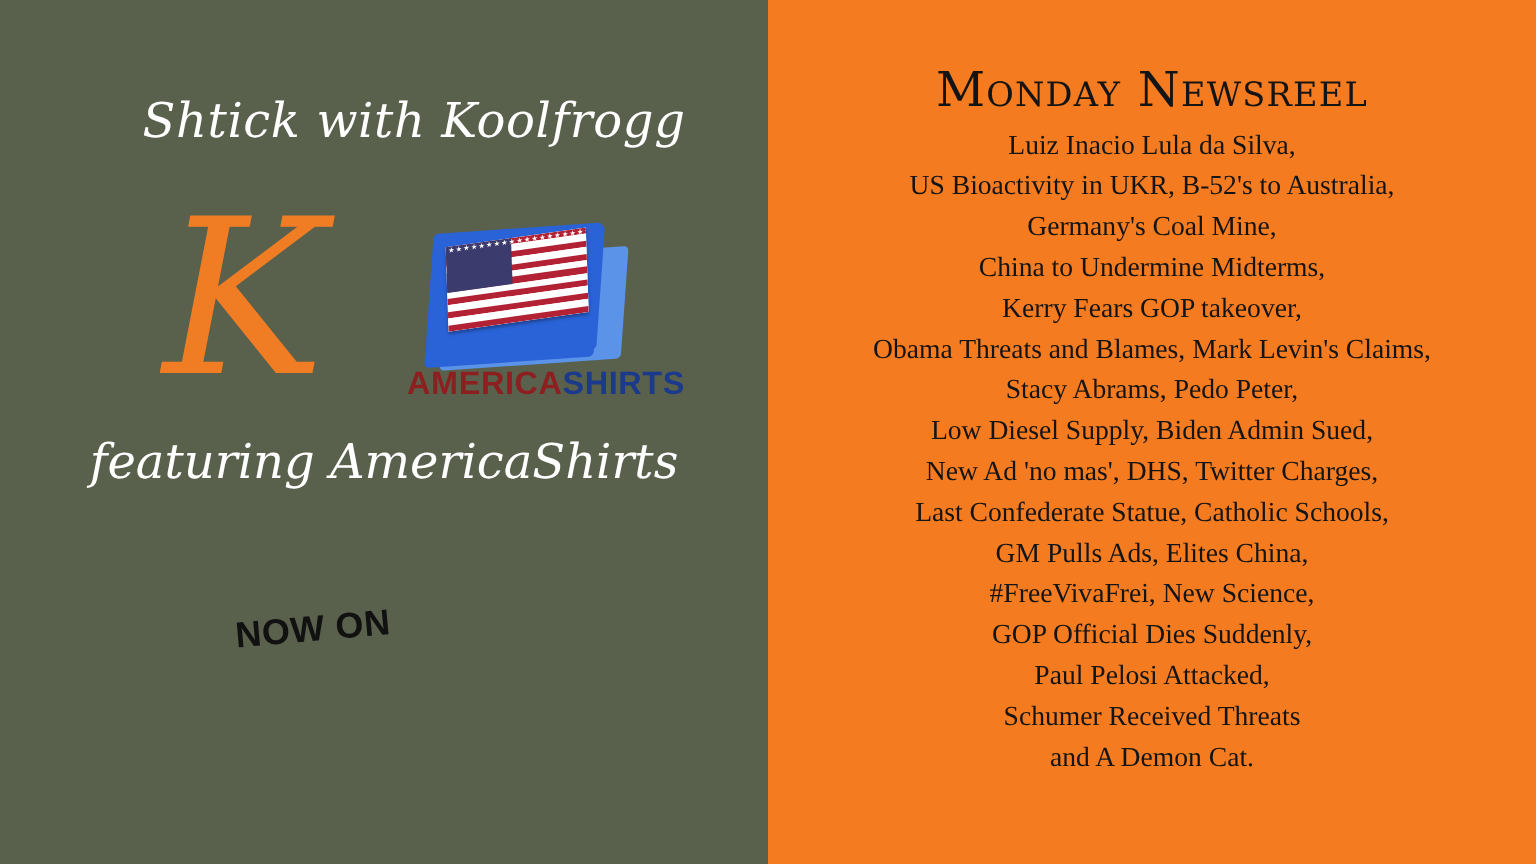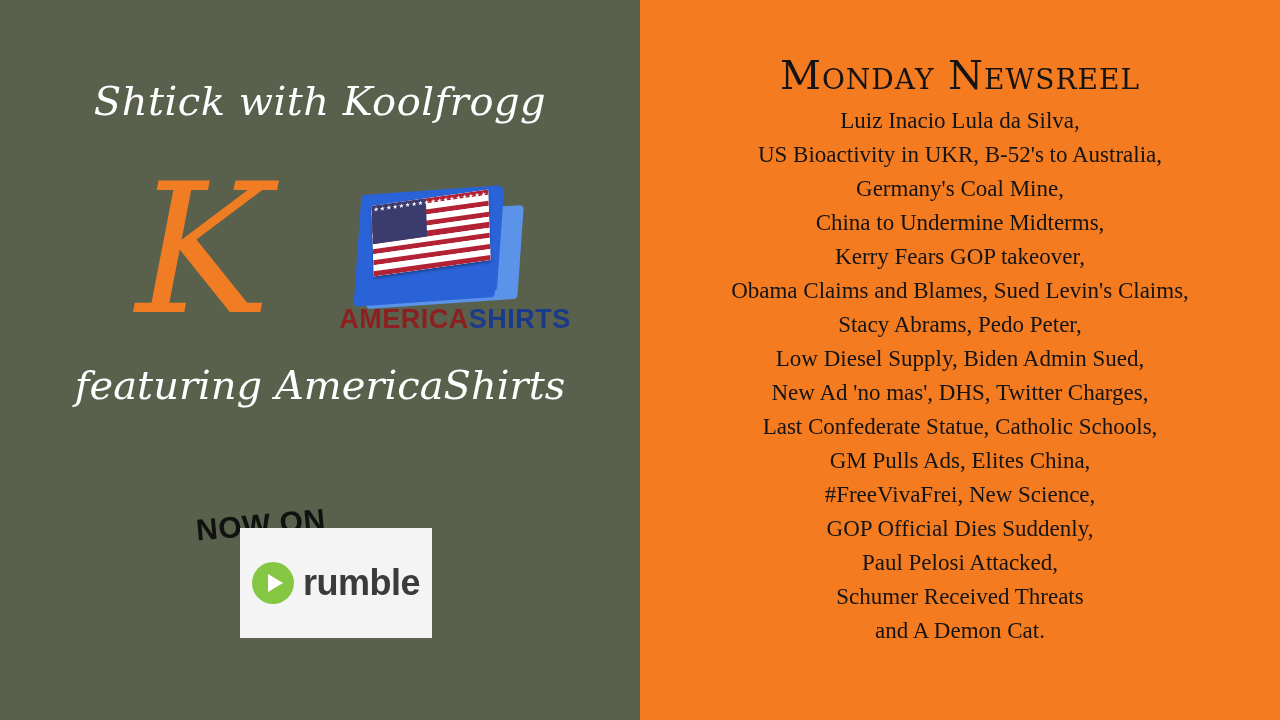--- a/index.html
+++ b/index.html
@@ -31,20 +31,21 @@
     left: 0;
     width: 640px;
     text-align: center;
     color: #ffffff;
     font-family: "DejaVu Serif", serif;
     font-style: italic;
     font-size: 40px;
     font-weight: 400;
     letter-spacing: 0.5px;
     white-space: nowrap;
+    padding-left: 25px;
   }
   .featuring {
     position: absolute;
     top: 362px;
     left: 0;
     width: 640px;
     text-align: center;
     color: #ffffff;
     font-family: "DejaVu Serif", serif;
     font-style: italic;
@@ -266,38 +267,32 @@
       </div>
       <div class="logo-text">
         <span class="america">AMERICA</span><span class="shirts">SHIRTS</span>
       </div>
     </div>
 
     <div class="featuring">featuring AmericaShirts</div>
 
     <div class="now-on">NOW ON</div>
 
-    <div class="rumble-card">
-      <div class="rumble-mark">
-        <div class="tri"></div>
-      </div>
-      <div class="rumble-word">rumble</div>
-    </div>
 
   </div>
 
   <div class="right-panel">
     <div class="newsreel-title">Monday Newsreel</div>
     <div class="newsreel-list">
       <div class="line">Luiz Inacio Lula da Silva,</div>
       <div class="line">US Bioactivity in UKR, B-52's to Australia,</div>
       <div class="line">Germany's Coal Mine,</div>
       <div class="line">China to Undermine Midterms,</div>
       <div class="line">Kerry Fears GOP takeover,</div>
-      <div class="line">Obama Claims and Blames, Sued Levin's Claims,</div>
+      <div class="line">Obama Threats and Blames, Mark Levin's Claims,</div>
       <div class="line">Stacy Abrams, Pedo Peter,</div>
       <div class="line">Low Diesel Supply, Biden Admin Sued,</div>
       <div class="line">New Ad 'no mas', DHS, Twitter Charges,</div>
       <div class="line">Last Confederate Statue, Catholic Schools,</div>
       <div class="line">GM Pulls Ads, Elites China,</div>
       <div class="line">#FreeVivaFrei, New Science,</div>
       <div class="line">GOP Official Dies Suddenly,</div>
       <div class="line">Paul Pelosi Attacked,</div>
       <div class="line">Schumer Received Threats</div>
       <div class="line">and A Demon Cat.</div>

